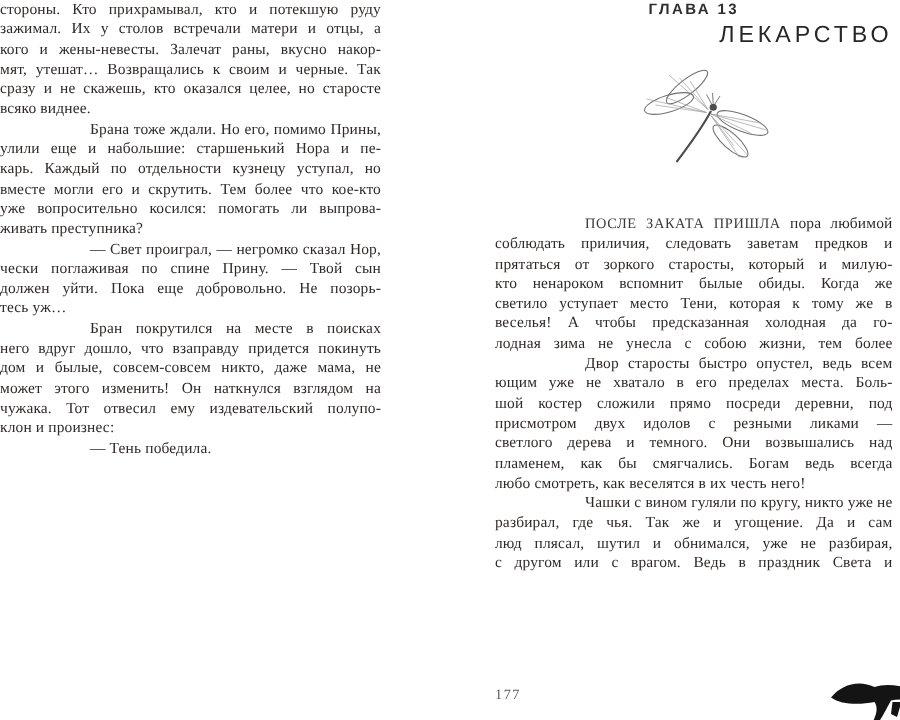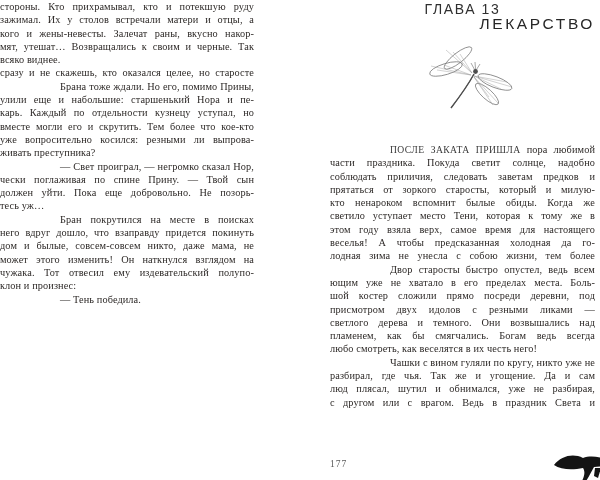--- a/index.html
+++ b/index.html
@@ -19,21 +19,21 @@
   }
   .line.end{text-align-last:auto;}
   .line.indent{text-indent:12px;margin-left:48px;}
   .lead{
     font-family:Liberation Serif, serif;
     font-size:9.6px;letter-spacing:0.4px;color:#3a3a3a;
   }
   .chapter-label{
     position:absolute;top:1px;left:0;width:100%;
     font-family:"Liberation Sans","DejaVu Sans",sans-serif;
-    font-size:14px;font-weight:400;letter-spacing:1.6px;
+    font-size:10px;font-weight:700;letter-spacing:1.6px;
     text-align:center;color:#2f2f2f;
   }
   .chapter-title{
     position:absolute;top:15px;left:0;width:100%;
     font-family:"Liberation Sans","DejaVu Sans",sans-serif;
     font-size:15.5px;font-weight:400;letter-spacing:2.6px;
     text-align:right;color:#272727;
   }
   .dragonfly{position:absolute;top:45px;left:99px;}
   .body-lines{position:absolute;top:143px;left:0;width:265px;}
@@ -44,27 +44,27 @@
   .raven{position:absolute;left:553px;top:452px;}
 </style>
 </head>
 <body>
 
 <div class="page-col" id="left-page">
     <div class="line">стороны. Кто прихрамывал, кто и потекшую руду</div>
     <div class="line">зажимал. Их у столов встречали матери и отцы, а</div>
     <div class="line">кого и жены-невесты. Залечат раны, вкусно накор-</div>
     <div class="line">мят, утешат… Возвращались к своим и черные. Так</div>
+    <div class="line">сразу и не скажешь, кто оказался целее, но старосте</div>
     <div class="line end">всяко виднее.</div>
-    <div class="line">сразу и не скажешь, кто оказался целее, но старосте</div>
     <div class="line indent">Брана тоже ждали. Но его, помимо Прины, кара-</div>
     <div class="line">улили еще и набольшие: старшенький Нора и пе-</div>
     <div class="line">карь. Каждый по отдельности кузнецу уступал, но</div>
     <div class="line">вместе могли его и скрутить. Тем более что кое-кто</div>
-    <div class="line">уже вопросительно косился: резными ли выпрова-</div>
+    <div class="line">уже вопросительно косился: помогать ли выпрова-</div>
     <div class="line end">живать преступника?</div>
     <div class="line indent">— Свет проиграл, — негромко сказал Нор, оте-</div>
     <div class="line">чески поглаживая по спине Прину. — Твой сын</div>
     <div class="line">должен уйти. Пока еще добровольно. Не позорь-</div>
     <div class="line end">тесь уж…</div>
     <div class="line indent">Бран покрутился на месте в поисках друзей. До</div>
     <div class="line">него вдруг дошло, что взаправду придется покинуть</div>
     <div class="line">дом и былые, совсем-совсем никто, даже мама, не</div>
     <div class="line">может этого изменить! Он наткнулся взглядом на</div>
     <div class="line">чужака. Тот отвесил ему издевательский полупо-</div>
@@ -90,26 +90,24 @@
 
     <path d="M45,29 Q38,42 22,63" stroke="#4d4d4d" stroke-width="1.4"></path>
     <path d="M45,29 Q38,42 22,63" stroke="#4d4d4d" stroke-width="0.6"></path>
 
     <circle cx="46.5" cy="26.5" r="2.4" fill="#4d4d4d" stroke="none"></circle>
     <path d="M45.5,24.5 L42,18 M47.5,24.5 L51,19 M46.5,24 L46,17" stroke="#4d4d4d" stroke-width="0.5"></path>
   </svg>
 
   <div class="body-lines">
       <div class="line indent"><span class="lead">ПОСЛЕ ЗАКАТА ПРИШЛА</span> пора любимой всеми</div>
-      <div class="line">части праздника. Покуда светит солнце, надобно</div>
       <div class="line">соблюдать приличия, следовать заветам предков и</div>
       <div class="line">прятаться от зоркого старосты, который и милую-</div>
       <div class="line">кто ненароком вспомнит былые обиды. Когда же</div>
       <div class="line">светило уступает место Тени, которая к тому же в</div>
-      <div class="line">этом году взяла верх, самое время для настоящего</div>
       <div class="line">веселья! А чтобы предсказанная холодная да го-</div>
       <div class="line">лодная зима не унесла с собою жизни, тем более</div>
       <div class="line indent">Двор старосты быстро опустел, ведь всем жела-</div>
       <div class="line">ющим уже не хватало в его пределах места. Боль-</div>
       <div class="line">шой костер сложили прямо посреди деревни, под</div>
       <div class="line">присмотром двух идолов с резными ликами —</div>
       <div class="line">светлого дерева и темного. Они возвышались над</div>
       <div class="line">пламенем, как бы смягчались. Богам ведь всегда</div>
       <div class="line end">любо смотреть, как веселятся в их честь него!</div>
       <div class="line indent">Чашки с вином гуляли по кругу, никто уже не</div>

